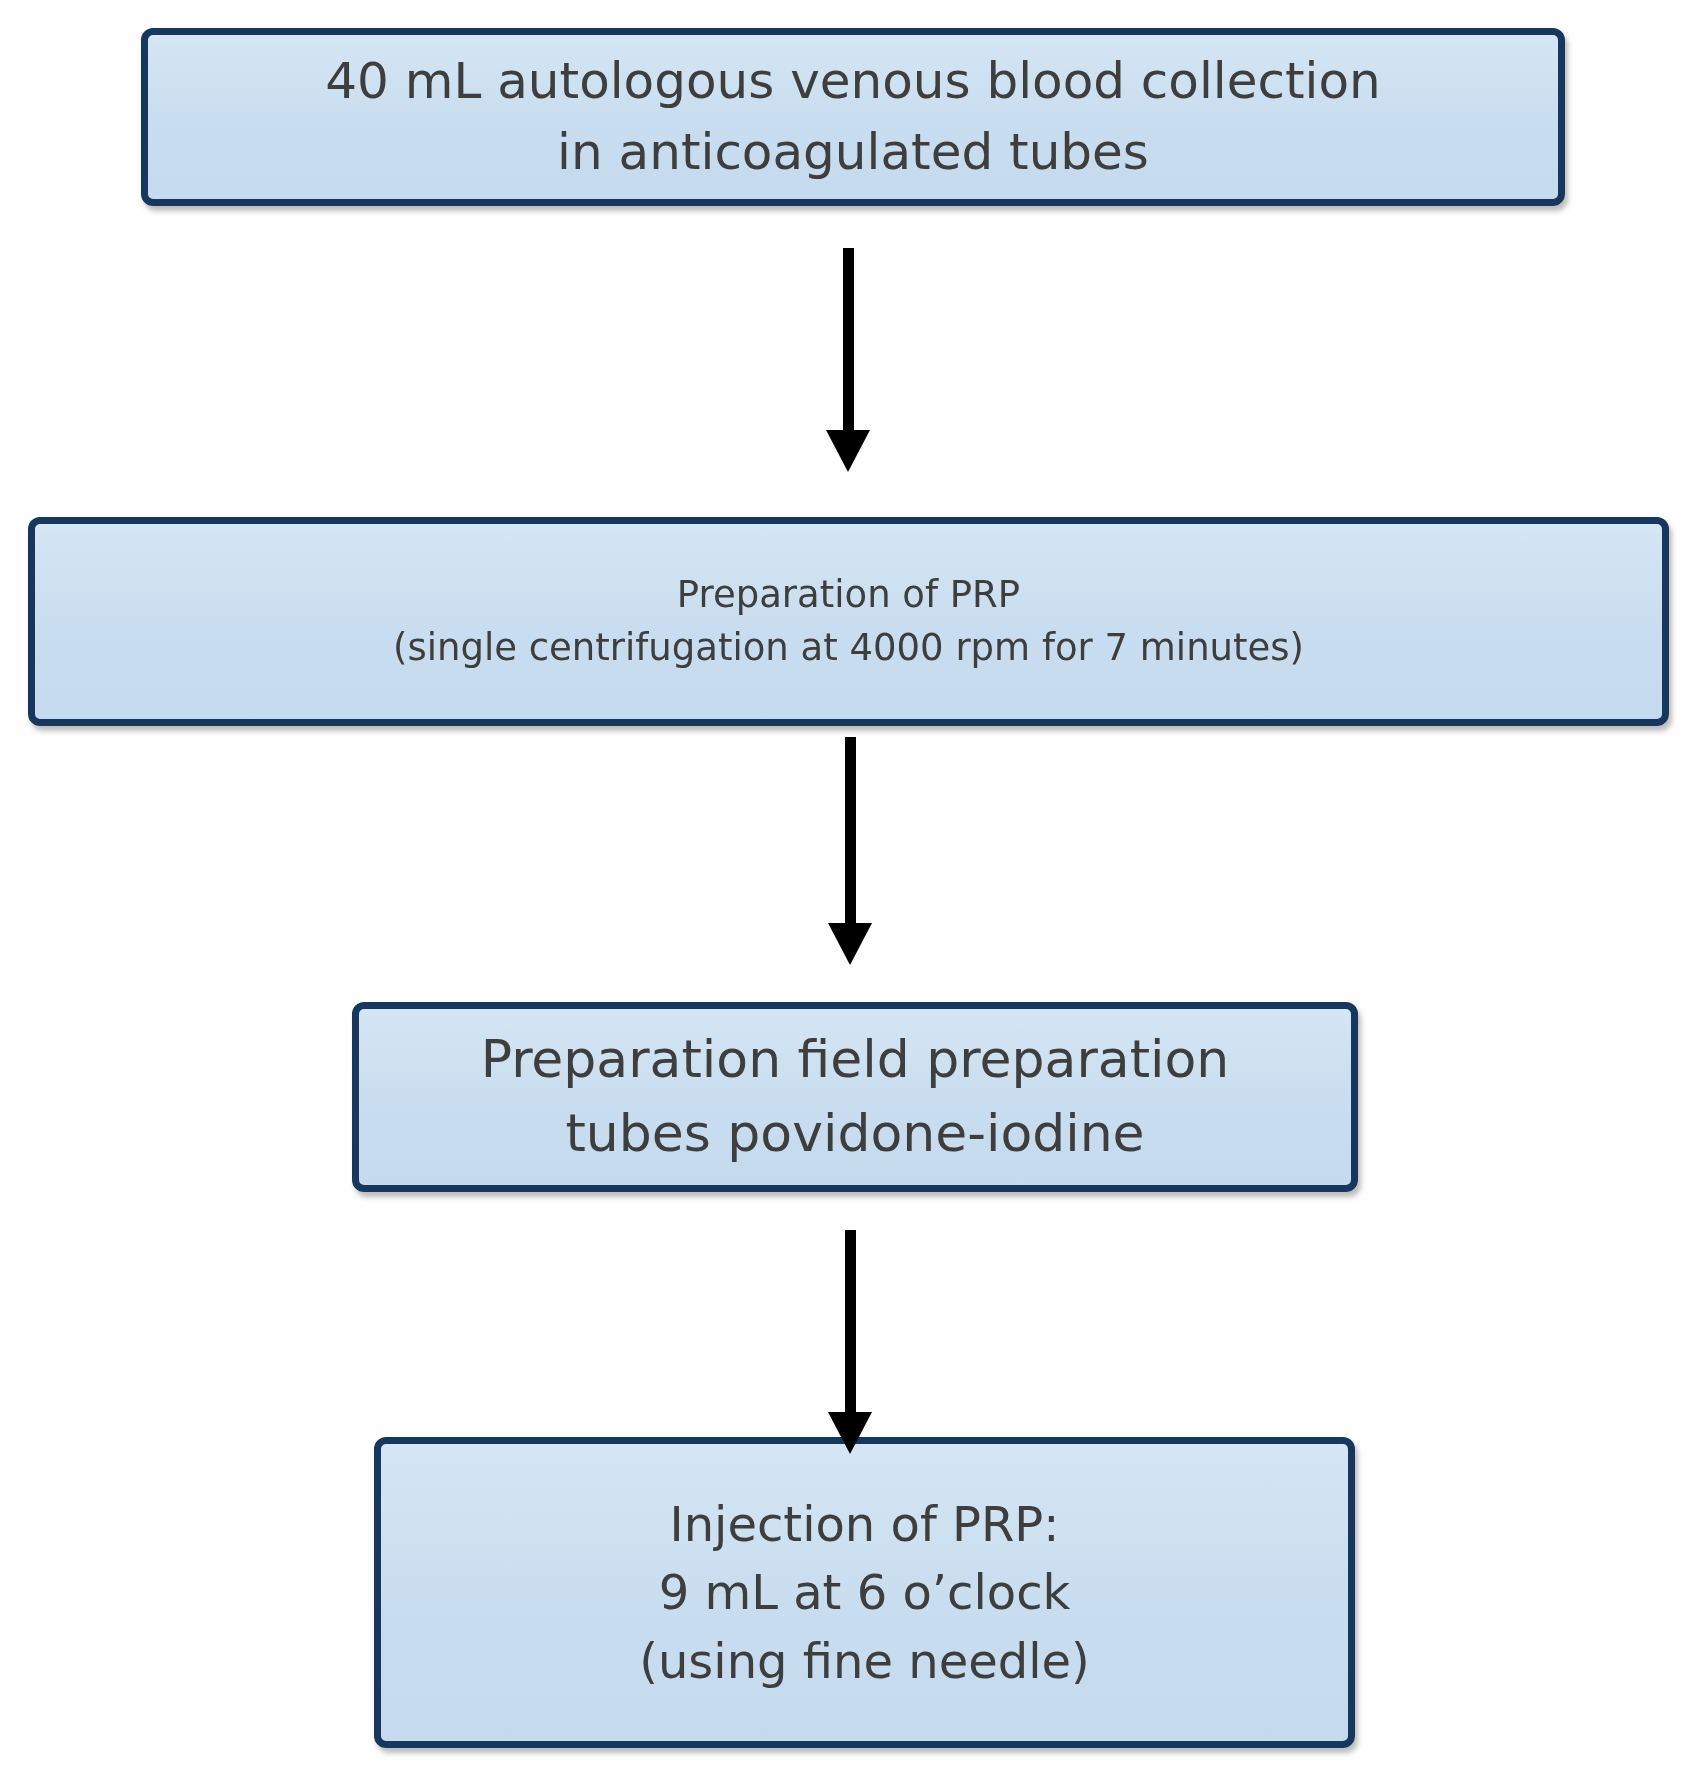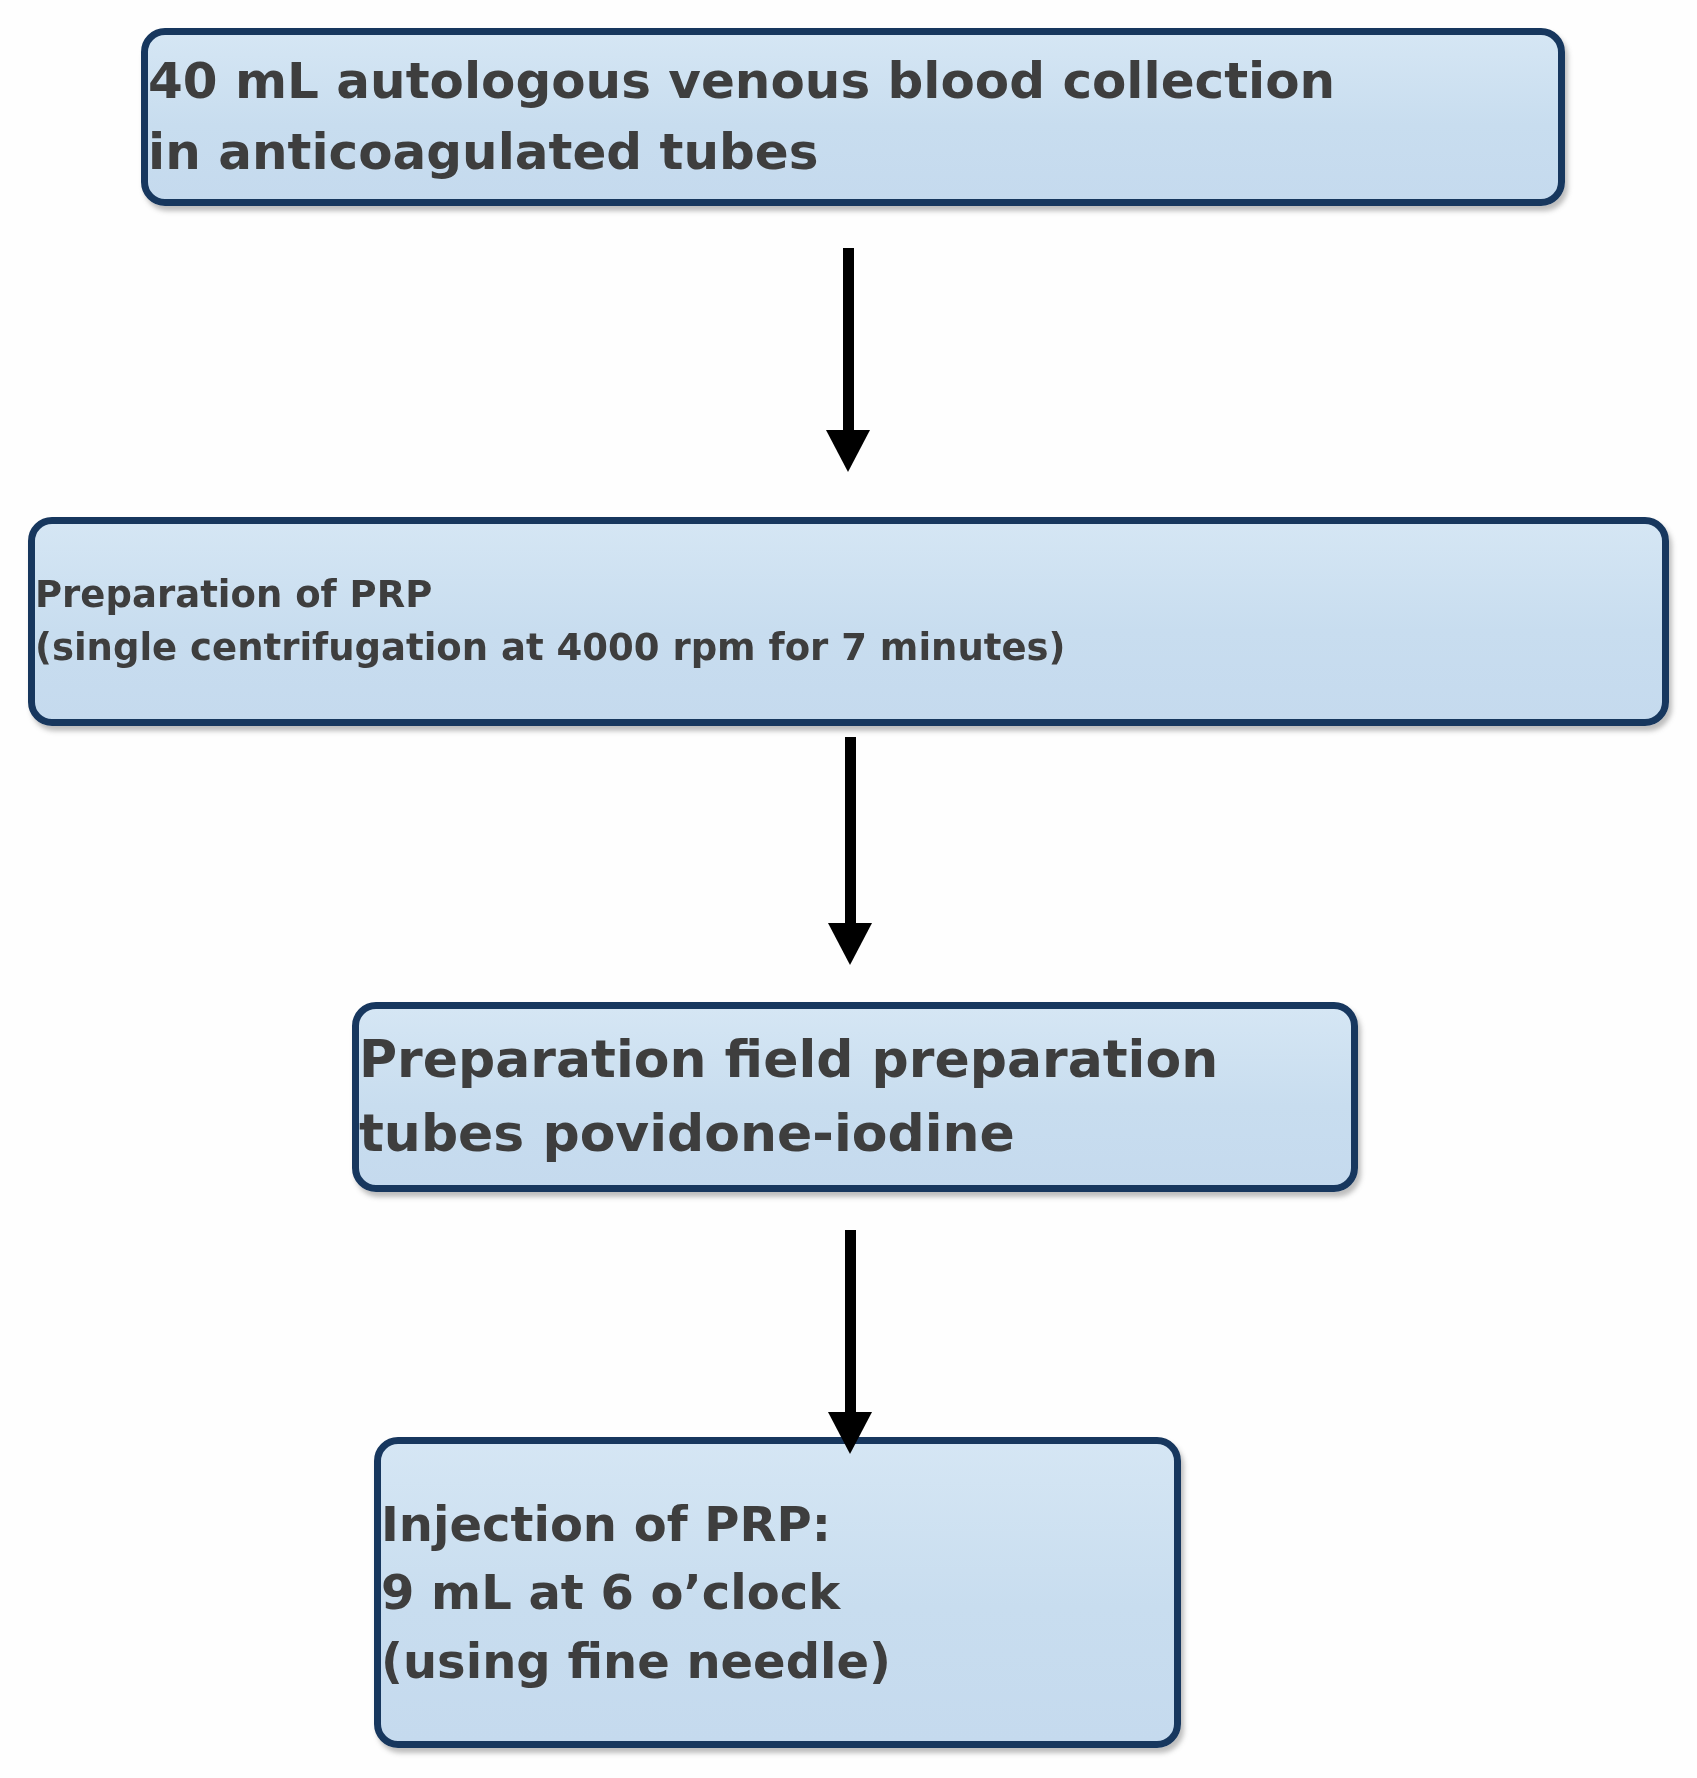--- a/index.html
+++ b/index.html
@@ -12,39 +12,38 @@
     width: 1697px;
     height: 1778px;
     background: #fefefe;
     font-family: "DejaVu Sans", sans-serif;
     overflow: hidden;
   }
   .flow-box {
     position: absolute;
     box-sizing: border-box;
     border: 7px solid #17375e;
-    border-radius: 24px;
+    border-radius: 12px;
     background: linear-gradient(180deg, #d5e6f4 0%, #c8ddef 55%, #c5daee 100%);
     box-shadow: 3px 5px 5px rgba(110, 110, 110, 0.45);
     display: flex;
     flex-direction: column;
     justify-content: center;
-    align-items: flex-start;
+    align-items: center;
     text-align: center;
     color: #3e3e3e;
     line-height: 1.42;
-    font-weight: bold;
   }
   .flow-box .line {
     white-space: nowrap;
   }
   #box-1 { left: 141px; top: 28px;   width: 1424px; height: 178px; font-size: 50px; }
   #box-2 { left: 28px;  top: 517px;  width: 1641px; height: 209px; font-size: 37px; }
   #box-3 { left: 352px; top: 1002px; width: 1006px; height: 190px; font-size: 52px; }
-  #box-4 { left: 374px; top: 1437px; width: 807px;  height: 311px; font-size: 48px; }
+  #box-4 { left: 374px; top: 1437px; width: 981px;  height: 311px; font-size: 48px; }
   .arrow {
     position: absolute;
     width: 60px;
   }
   #arrow-1 { left: 818px; top: 248px;  height: 224px; }
   #arrow-2 { left: 820px; top: 737px;  height: 228px; }
   #arrow-3 { left: 820px; top: 1230px; height: 224px; }
 </style>
 </head>
 <body>

